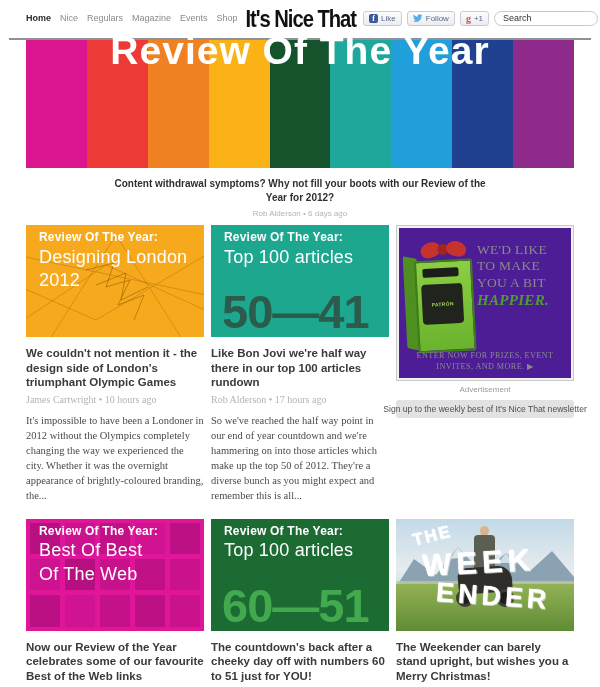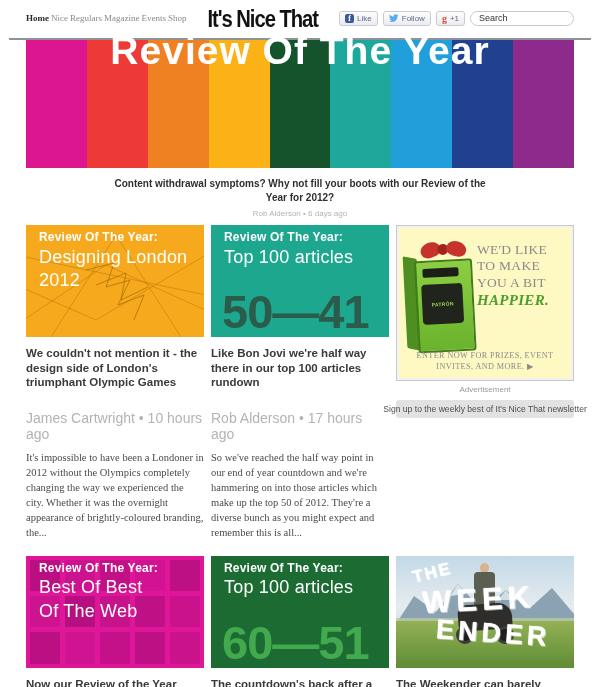--- a/index.html
+++ b/index.html
@@ -1,21 +1,21 @@
 <!DOCTYPE html>
 <html><head>
 <meta charset="utf-8">
 <style>
   * { margin:0; padding:0; box-sizing:border-box; }
   html,body { width:600px; background:#fff; font-family:"Liberation Sans", sans-serif; }
   body { height:687px; overflow:hidden; }
 
   
   .header { height:36px; padding:0 26px; display:flex; align-items:center; justify-content:space-between; }
-  .nav { display:flex; gap:2px; font-size:9px; color:#8a8a8a; white-space:nowrap;font-family:Liberation Serif, serif; }
+  .nav { display:flex; gap:9px; font-size:9px; color:#8a8a8a; white-space:nowrap; }
   .nav span { cursor:pointer; }
   .nav span.active { color:#2b2b2b; font-weight:bold; }
   .logo { font-size:23px; font-weight:bold; color:#111; letter-spacing:-1.2px; transform:scaleX(.88) scaleY(1.08); white-space:nowrap; cursor:pointer; }
   .social { display:flex; align-items:center; gap:5px; }
   .sbtn { display:flex; align-items:center; gap:3px; height:15px; padding:0 5px; border:1px solid #c9ccd4; border-radius:3px; background:linear-gradient(#fdfdfd,#ececf0); font-size:8px; color:#5b6a8c; cursor:pointer; }
   .fb-ic { width:9px; height:9px; background:#3b5998; border-radius:2px; color:#fff; font-size:8px; font-weight:bold; line-height:9px; text-align:center; font-family:"Liberation Serif",serif; }
   .tw-ic svg { width:10px; height:10px; fill:#55acee; display:block; }
   .gp-ic { color:#dd4b39; font-weight:bold; font-size:10px; font-family:"Liberation Serif",serif; }
   .search { width:104px; height:15px; border:1px solid #c9c9c9; border-radius:9px; padding:0 8px; font-size:9px; color:#222; outline:none; }
   .search::placeholder { color:#333; opacity:1; }
@@ -41,25 +41,25 @@
   .card-pad { position:relative; z-index:3; padding:5px 13px; }
   .kicker { color:#fff; font-size:12px; font-weight:bold; line-height:1.3; letter-spacing:.2px; }
   .card-sub { color:#fff; font-size:18px; line-height:1.3; letter-spacing:.2px; }
   .big-num { position:absolute; z-index:3; bottom:2px; left:11px; font-size:47px; font-weight:bold; letter-spacing:-1px; line-height:1; }
 
   .deco-lines { position:absolute; inset:0; z-index:1; }
   .tile-grid { position:absolute; inset:0; z-index:1; display:grid; grid-template-columns:repeat(5,1fr); grid-template-rows:repeat(3,1fr); gap:5px; padding:4px; }
   .tile-grid div { border-radius:1px; }
 
   .headline { margin-top:9px; font-size:11.5px; font-weight:bold; color:#3a3a3a; line-height:1.28; cursor:pointer; }
-  .a-byline { font-size:14px; color:#b3b3b3; margin-top:20px; }
+  .a-byline { font-size:10px; color:#b3b3b3; margin-top:4px;font-family:Liberation Serif, serif; }
   .body-txt { margin-top:9px; font-family:"Liberation Serif", serif; font-size:10.5px; color:#4a4a4a; line-height:1.42; }
 
   
-  .ad-box { position:relative; height:156px; border:1px solid #c9c9c9; background:#fef9c3; box-shadow:inset 0 0 0 2px #f2f2f2; overflow:hidden; cursor:pointer; }
+  .ad-box { position:relative; height:156px; border:1px solid #c9c9c9; background:#4c1d95; box-shadow:inset 0 0 0 2px #f2f2f2; overflow:hidden; cursor:pointer; }
   .gift { position:absolute; left:8px; top:20px; width:74px; height:110px; transform:rotate(-3deg); }
   .gift .side { position:absolute; left:0; top:10px; width:14px; height:92px; background:#4f8f21; transform:skewY(14deg); border-radius:2px; }
   .gift .front { position:absolute; left:11px; top:14px; width:58px; height:92px; background:linear-gradient(#8cce43,#6ab32d); border:2px solid #3f7d1b; border-radius:3px; }
   .gift .band { position:absolute; left:8px; top:8px; width:36px; height:9px; background:#1b1f17; border-radius:2px; margin:0 auto; }
   .gift .label { position:absolute; left:6px; top:24px; width:41px; height:40px; background:#20241c; border-radius:4px; color:#9fd65a; font-size:5px; font-weight:bold; text-align:center; line-height:40px; letter-spacing:.3px; }
   .bow { position:absolute; left:18px; top:-8px; width:46px; height:24px; }
   .bow::before,.bow::after { content:""; position:absolute; top:4px; width:20px; height:15px; background:#c6332c; border-radius:60% 60% 50% 50%; }
   .bow::before { left:0; transform:rotate(-18deg); }
   .bow::after { right:0; transform:rotate(18deg); }
   .bow .knot { position:absolute; left:17px; top:6px; width:11px; height:11px; background:#a3241f; border-radius:50%; }

